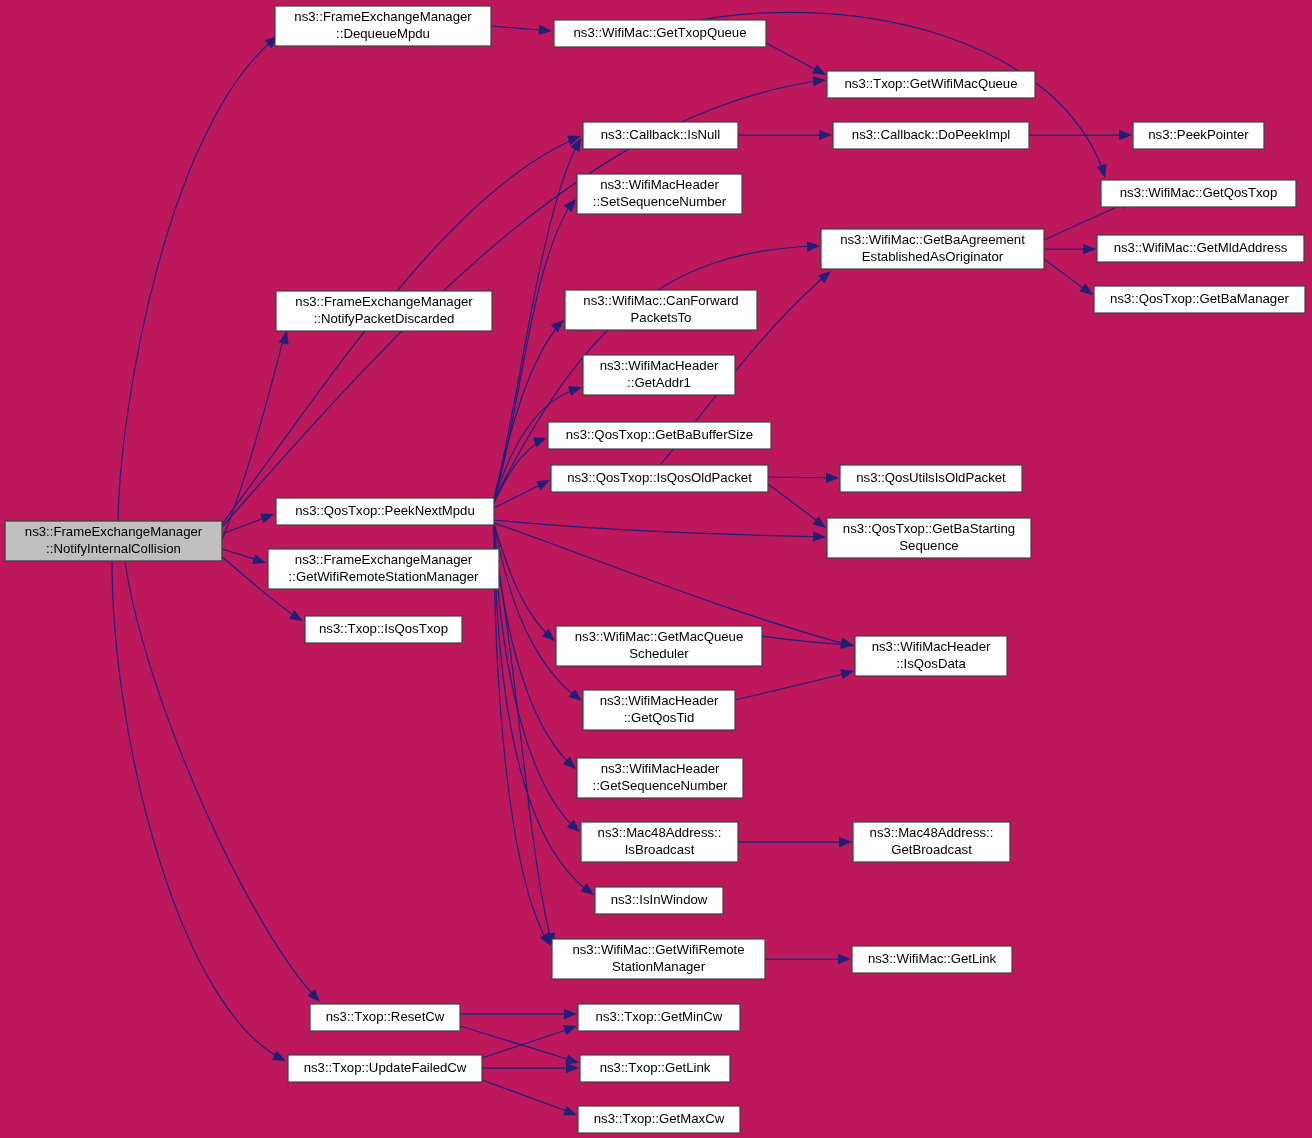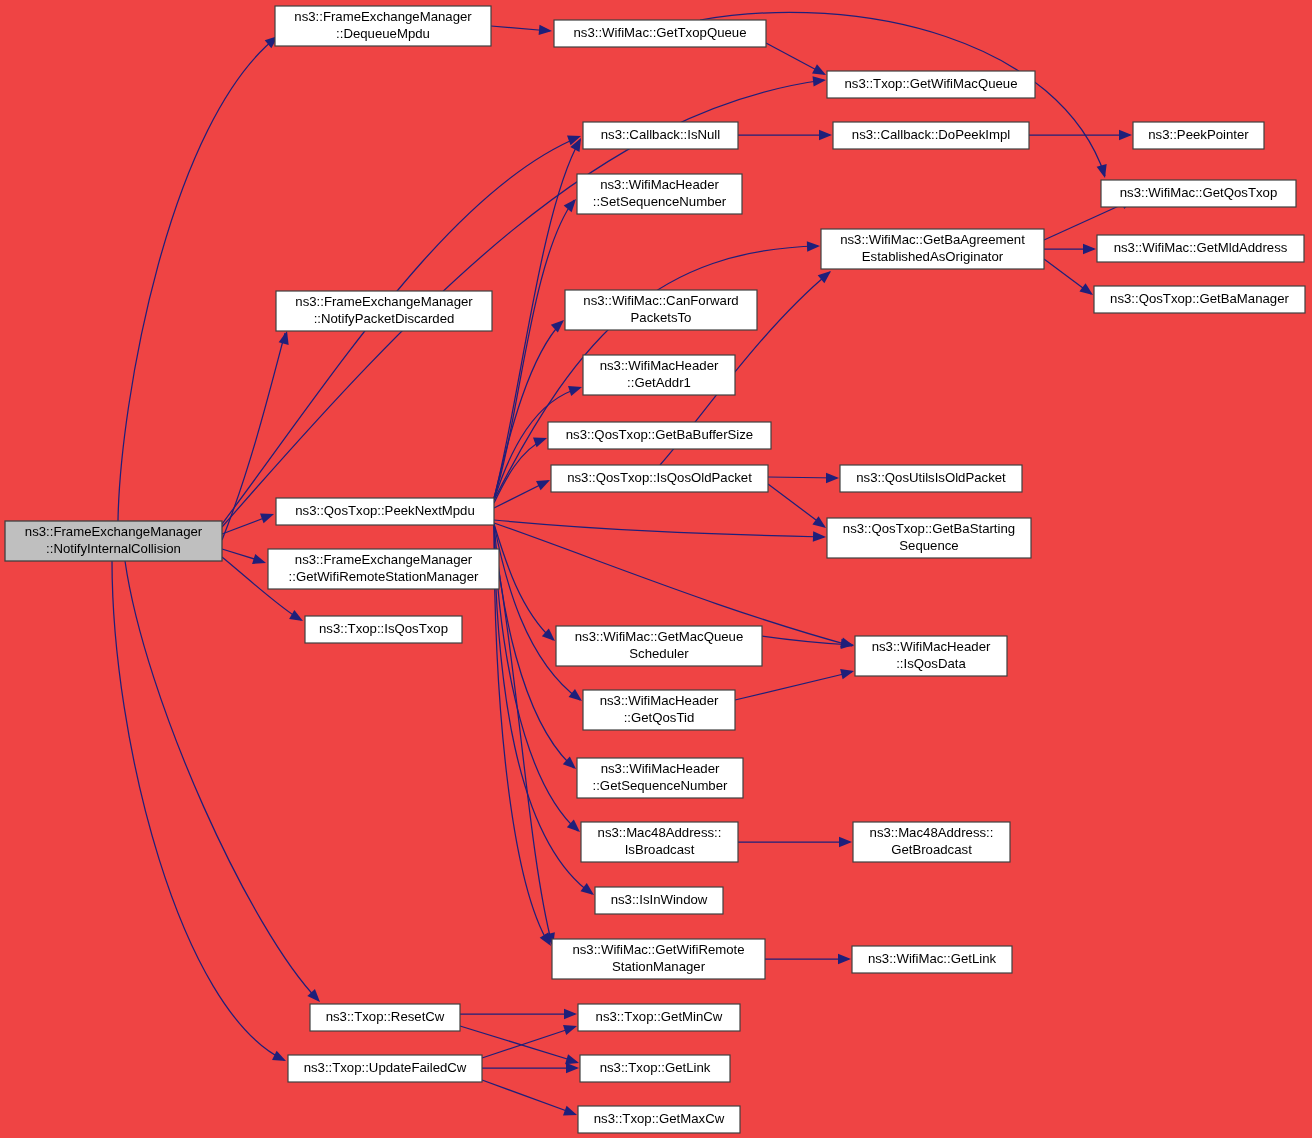--- a/index.html
+++ b/index.html
@@ -4,21 +4,21 @@
 <style>
   html, body {
     margin: 0;
     padding: 0;
     background: #ffffff;
   }
   #canvas-wrap {
     position: relative;
     width: 1312px;
     height: 1138px;
-    background: #ef4444;
+    background: #be185d;
     overflow: hidden;
   }
   svg#graph {
     display: block;
     width: 1312px;
     height: 1138px;
     font-family: "Liberation Sans", "DejaVu Sans", sans-serif;
   }
   .node-box {
     fill: #ffffff;

